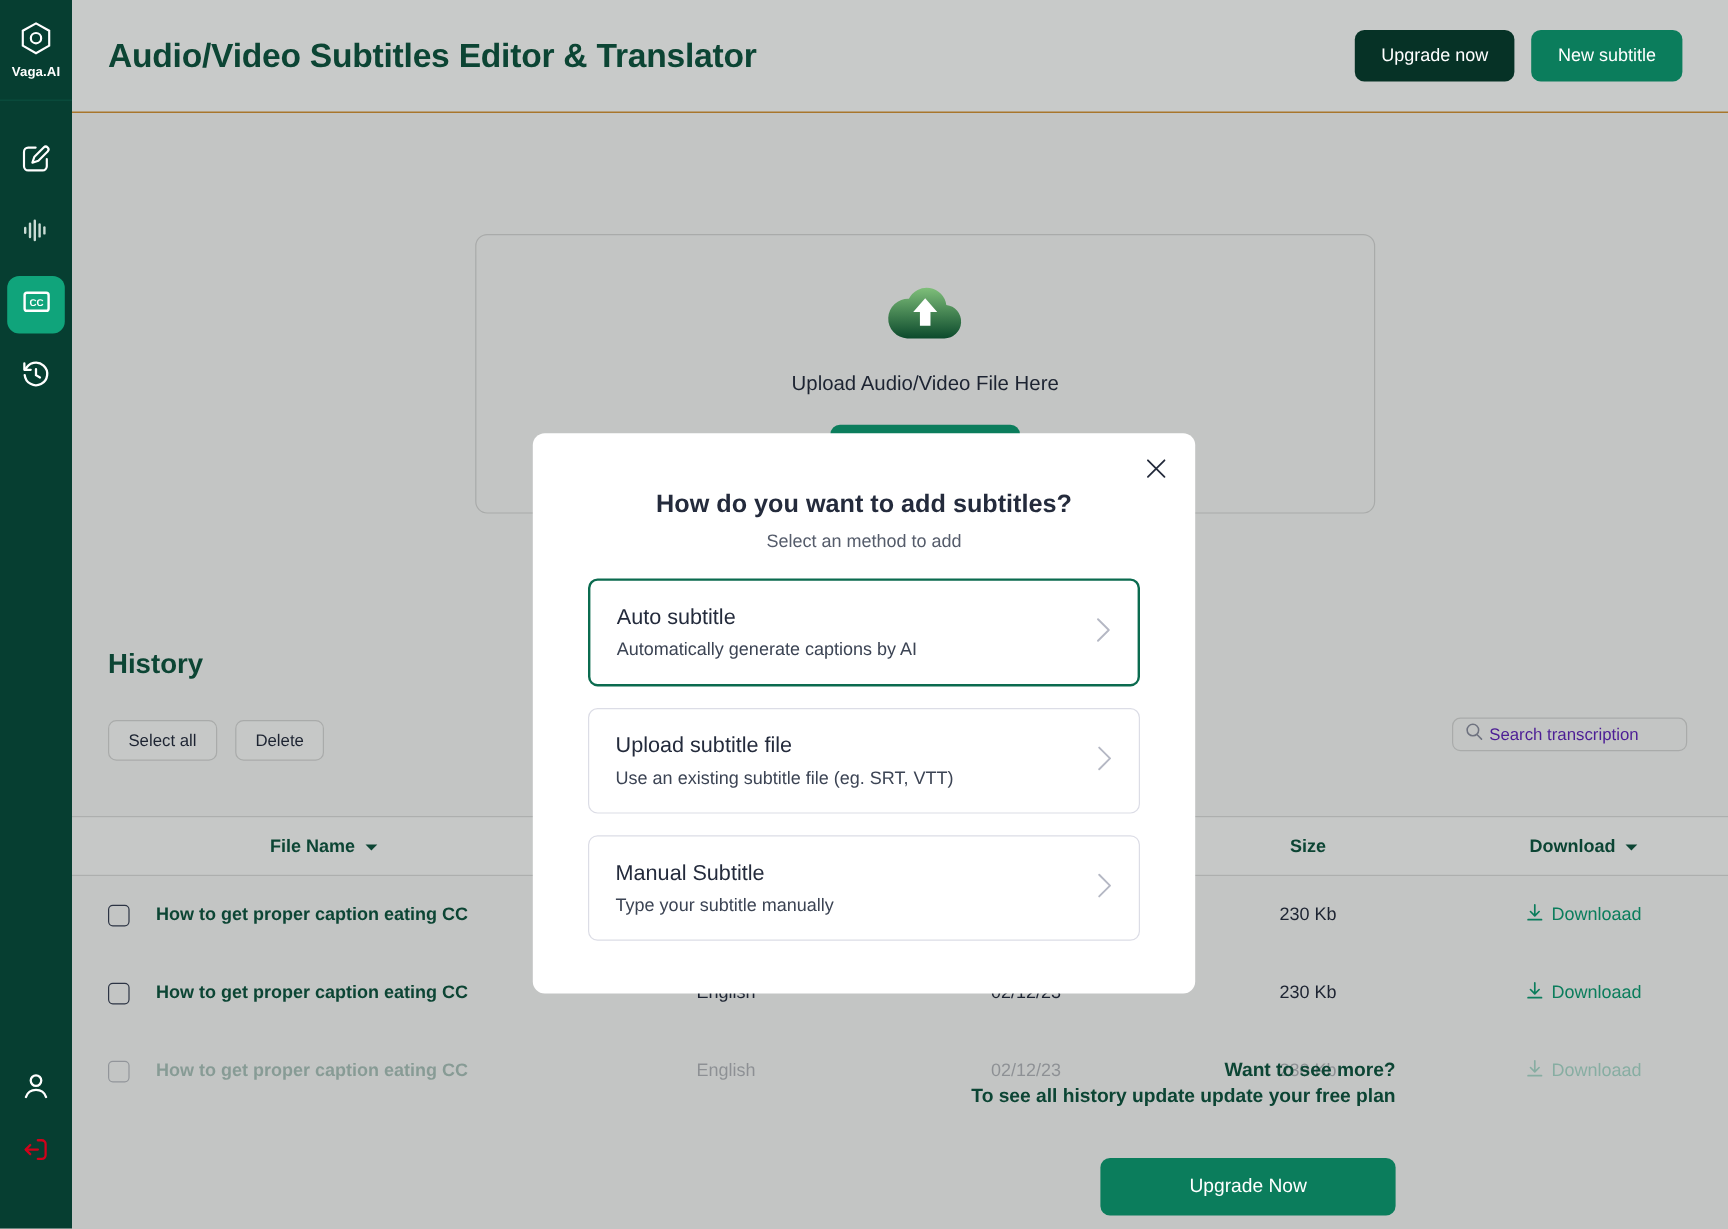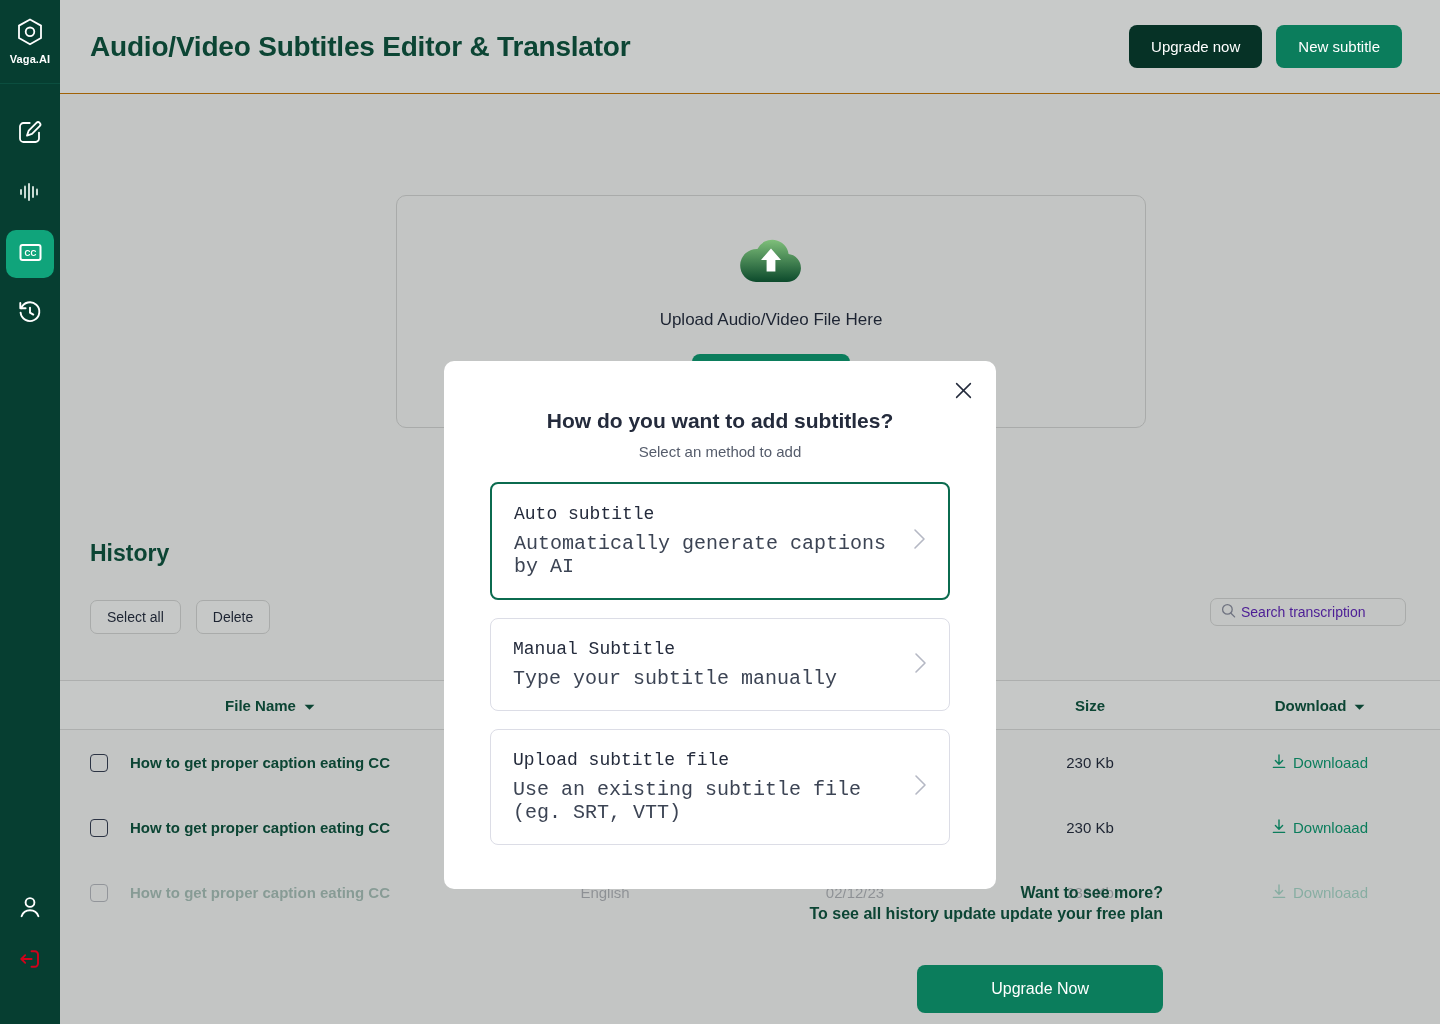--- a/index.html
+++ b/index.html
@@ -318,28 +318,28 @@
     margin-top: 18px;
     border: 1px solid #dcdde6;
     border-radius: 8px;
     padding: 20px 22px;
     display: flex;
     align-items: center;
     cursor: pointer;
     background: #fff;
   }
   .option.selected { border: 2px solid #0b6b4f; }
-  .opt-texts { flex: 1; font-family: Liberation Mono, monospace; }
+  .opt-texts { flex: 1; }
   .opt-title {
     font-size: 18px;
     color: #242b3c;
     margin-bottom: 8px;
   }
   .opt-desc {
-    font-size: 20px;
+    font-size: 15px;
     color: #3c4454;
   }
   .chevron { color: #b5b8c4; flex: none; }
   .modal-list { margin-top: 22px; }
 </style>
 </head>
 <body>
 
 <div id="app">
 
@@ -567,32 +567,32 @@
           <div class="opt-texts">
             <div class="opt-title">Auto subtitle</div>
             <div class="opt-desc">Automatically generate captions by AI</div>
           </div>
           <span class="chevron"><svg width="13" height="22" viewBox="0 0 13 22" fill="none">
               <path d="M2 2 11 11 2 20" stroke="#b5b8c4" stroke-width="1.6" stroke-linecap="round" stroke-linejoin="round"></path>
             </svg></span>
         </div>
         <div class="option">
           <div class="opt-texts">
+            <div class="opt-title">Upload subtitle file</div>
+            <div class="opt-desc">Use an existing subtitle file (eg. SRT, VTT)</div>
+          </div>
+          <span class="chevron"><svg width="13" height="22" viewBox="0 0 13 22" fill="none">
+              <path d="M2 2 11 11 2 20" stroke="#b5b8c4" stroke-width="1.6" stroke-linecap="round" stroke-linejoin="round"></path>
+            </svg></span>
+        </div>
+        <div class="option">
+          <div class="opt-texts">
             <div class="opt-title">Manual Subtitle</div>
             <div class="opt-desc">Type your subtitle manually</div>
           </div>
           <span class="chevron"><svg width="13" height="22" viewBox="0 0 13 22" fill="none">
               <path d="M2 2 11 11 2 20" stroke="#b5b8c4" stroke-width="1.6" stroke-linecap="round" stroke-linejoin="round"></path>
             </svg></span>
         </div>
-        <div class="option">
-          <div class="opt-texts">
-            <div class="opt-title">Upload subtitle file</div>
-            <div class="opt-desc">Use an existing subtitle file (eg. SRT, VTT)</div>
-          </div>
-          <span class="chevron"><svg width="13" height="22" viewBox="0 0 13 22" fill="none">
-              <path d="M2 2 11 11 2 20" stroke="#b5b8c4" stroke-width="1.6" stroke-linecap="round" stroke-linejoin="round"></path>
-            </svg></span>
-        </div>
       </div>
   </div>
 
 </div>
 
 </body></html>

